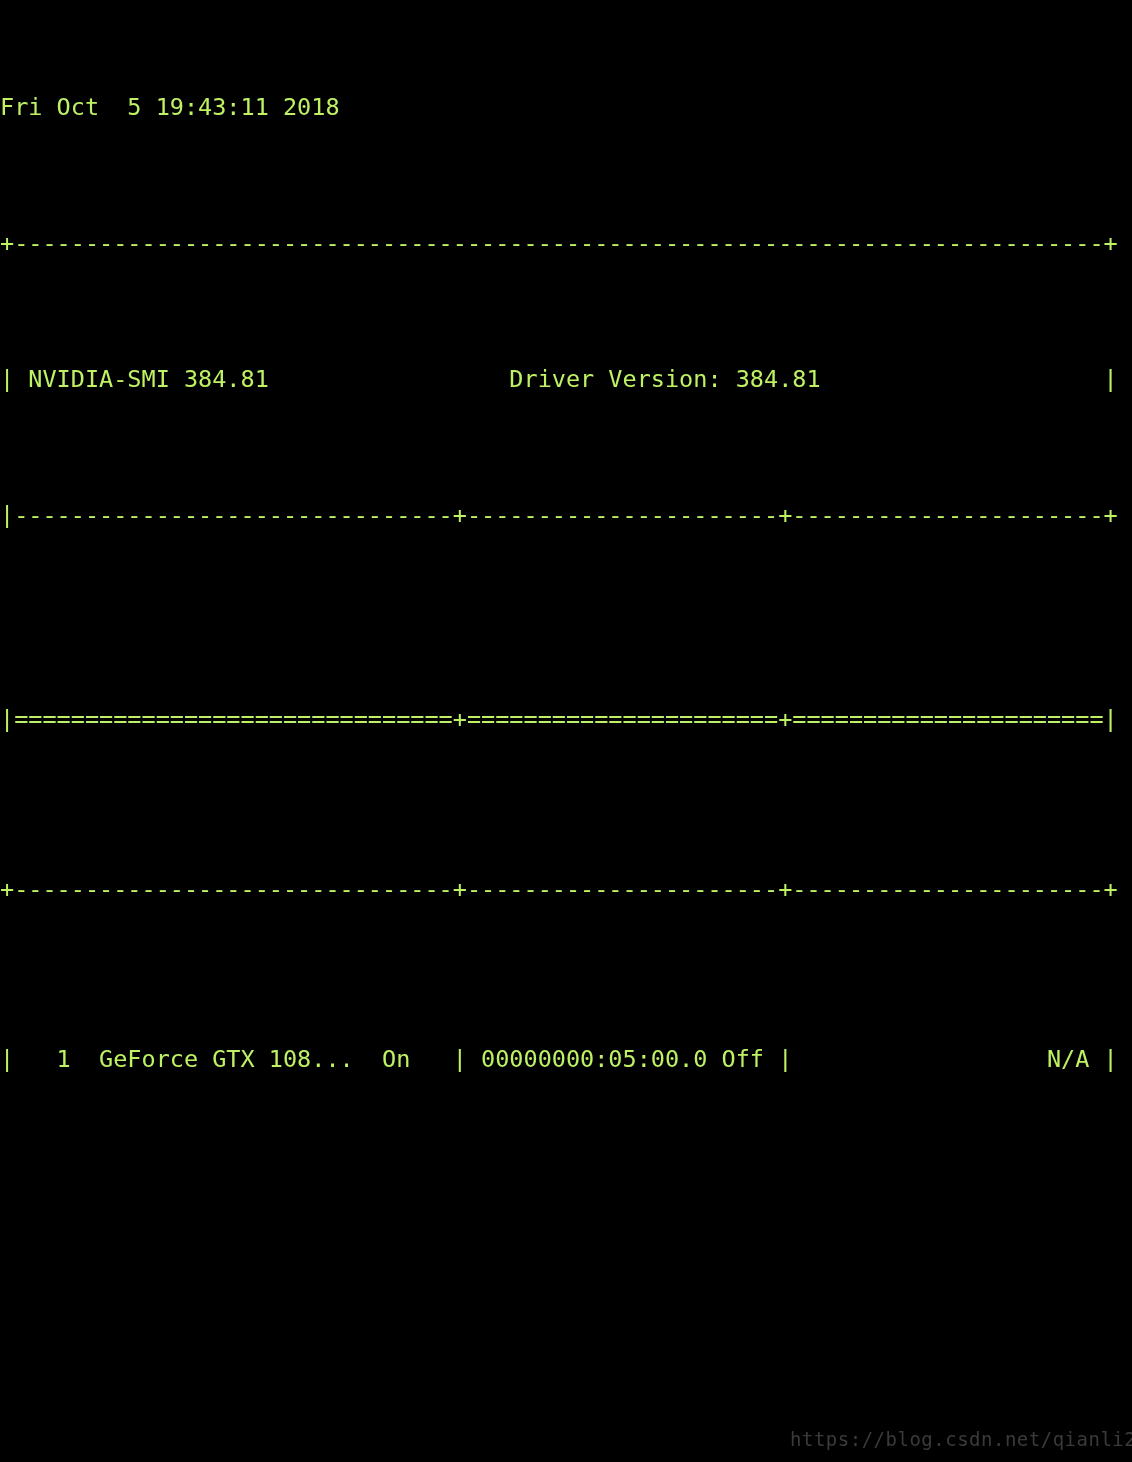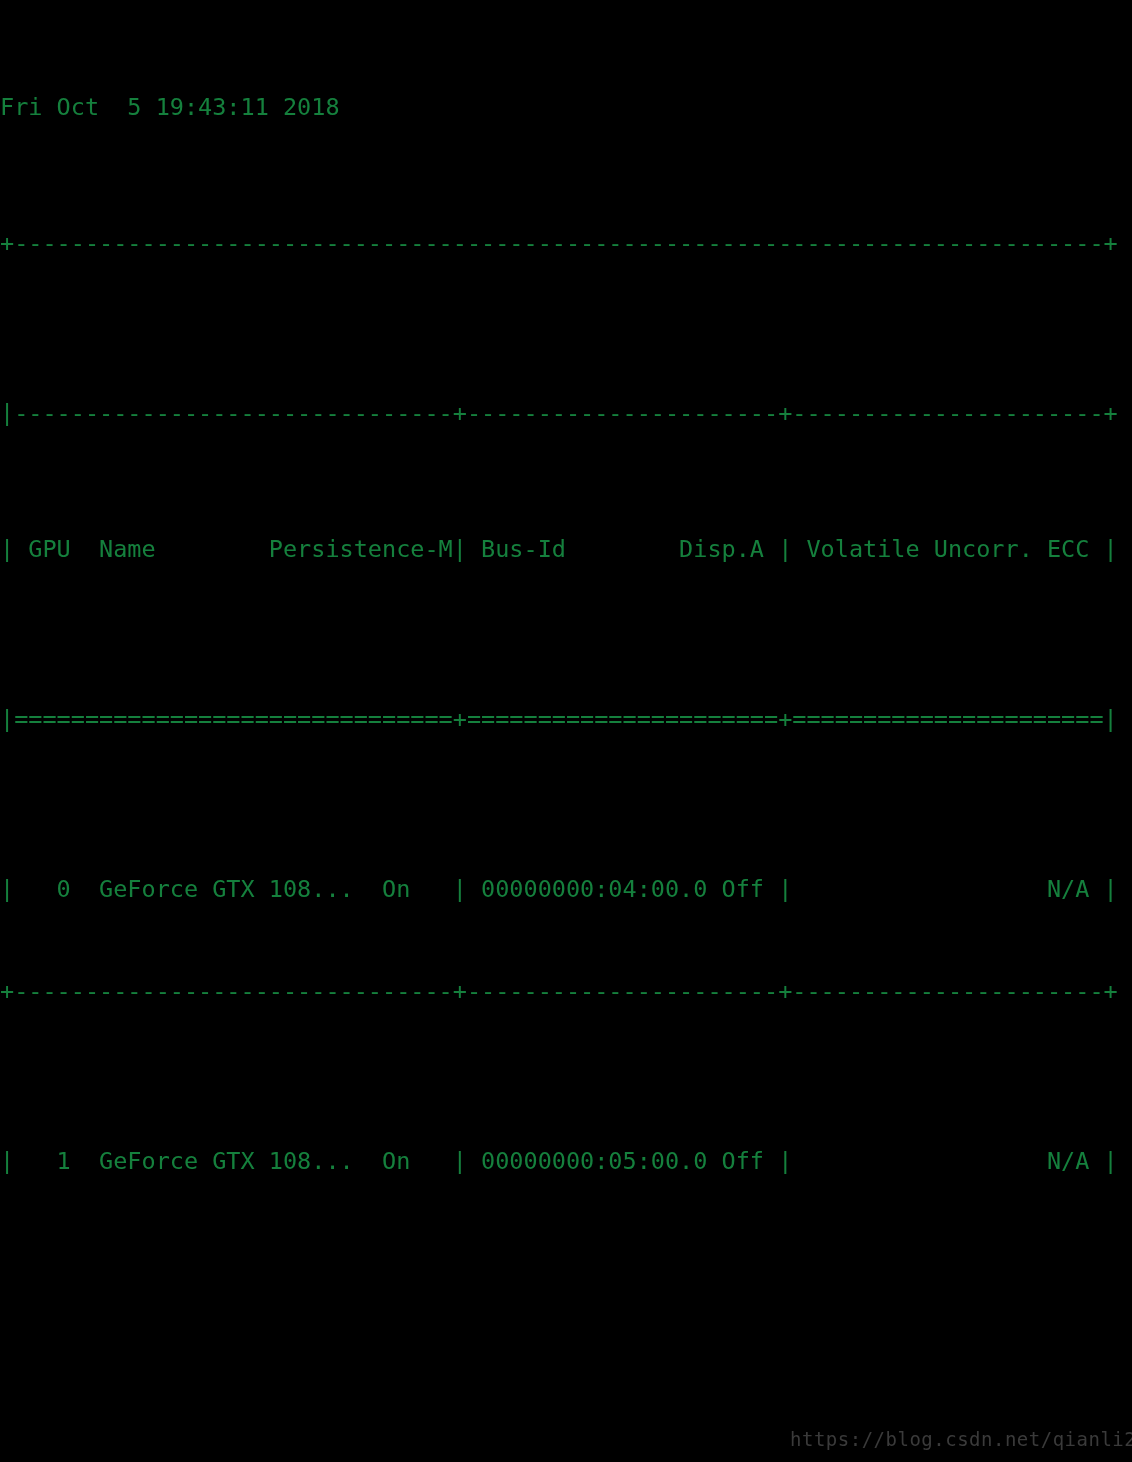--- a/index.html
+++ b/index.html
@@ -26,21 +26,21 @@
     letter-spacing: 0px;
     white-space: pre;
     padding: 0;
     box-sizing: border-box;
   }
   .term-line {
     display: block;
     height: 34px;
     white-space: pre;
     font-variant-ligatures: none;
-    color: #15803d;
+    color: #bef264;
   }
   
   #timestamp-line {
     margin-top: -12px;
     height: 34px;
   }
   #watermark {
     position: absolute;
     left: 790px;
     top: 1428px;
@@ -54,30 +54,29 @@
 </style>
 </head>
 <body>
 
 <div id="terminal">
 
   <span class="term-line" id="timestamp-line">Fri Oct  5 19:43:11 2018</span>
 
   <span class="term-line">+-----------------------------------------------------------------------------+</span>
 
+  <span class="term-line">| NVIDIA-SMI 384.81                 Driver Version: 384.81                    |</span>
 
   <span class="term-line">|-------------------------------+----------------------+----------------------+</span>
 
-  <span class="term-line">| GPU  Name        Persistence-M| Bus-Id        Disp.A | Volatile Uncorr. ECC |</span>
 
 
   <span class="term-line">|===============================+======================+======================|</span>
 
   
-  <span class="term-line">|   0  GeForce GTX 108...  On   | 00000000:04:00.0 Off |                  N/A |</span>
   <span class="term-line">+-------------------------------+----------------------+----------------------+</span>
 
   
   <span class="term-line">|   1  GeForce GTX 108...  On   | 00000000:05:00.0 Off |                  N/A |</span>
   
   
 
   
   
   

